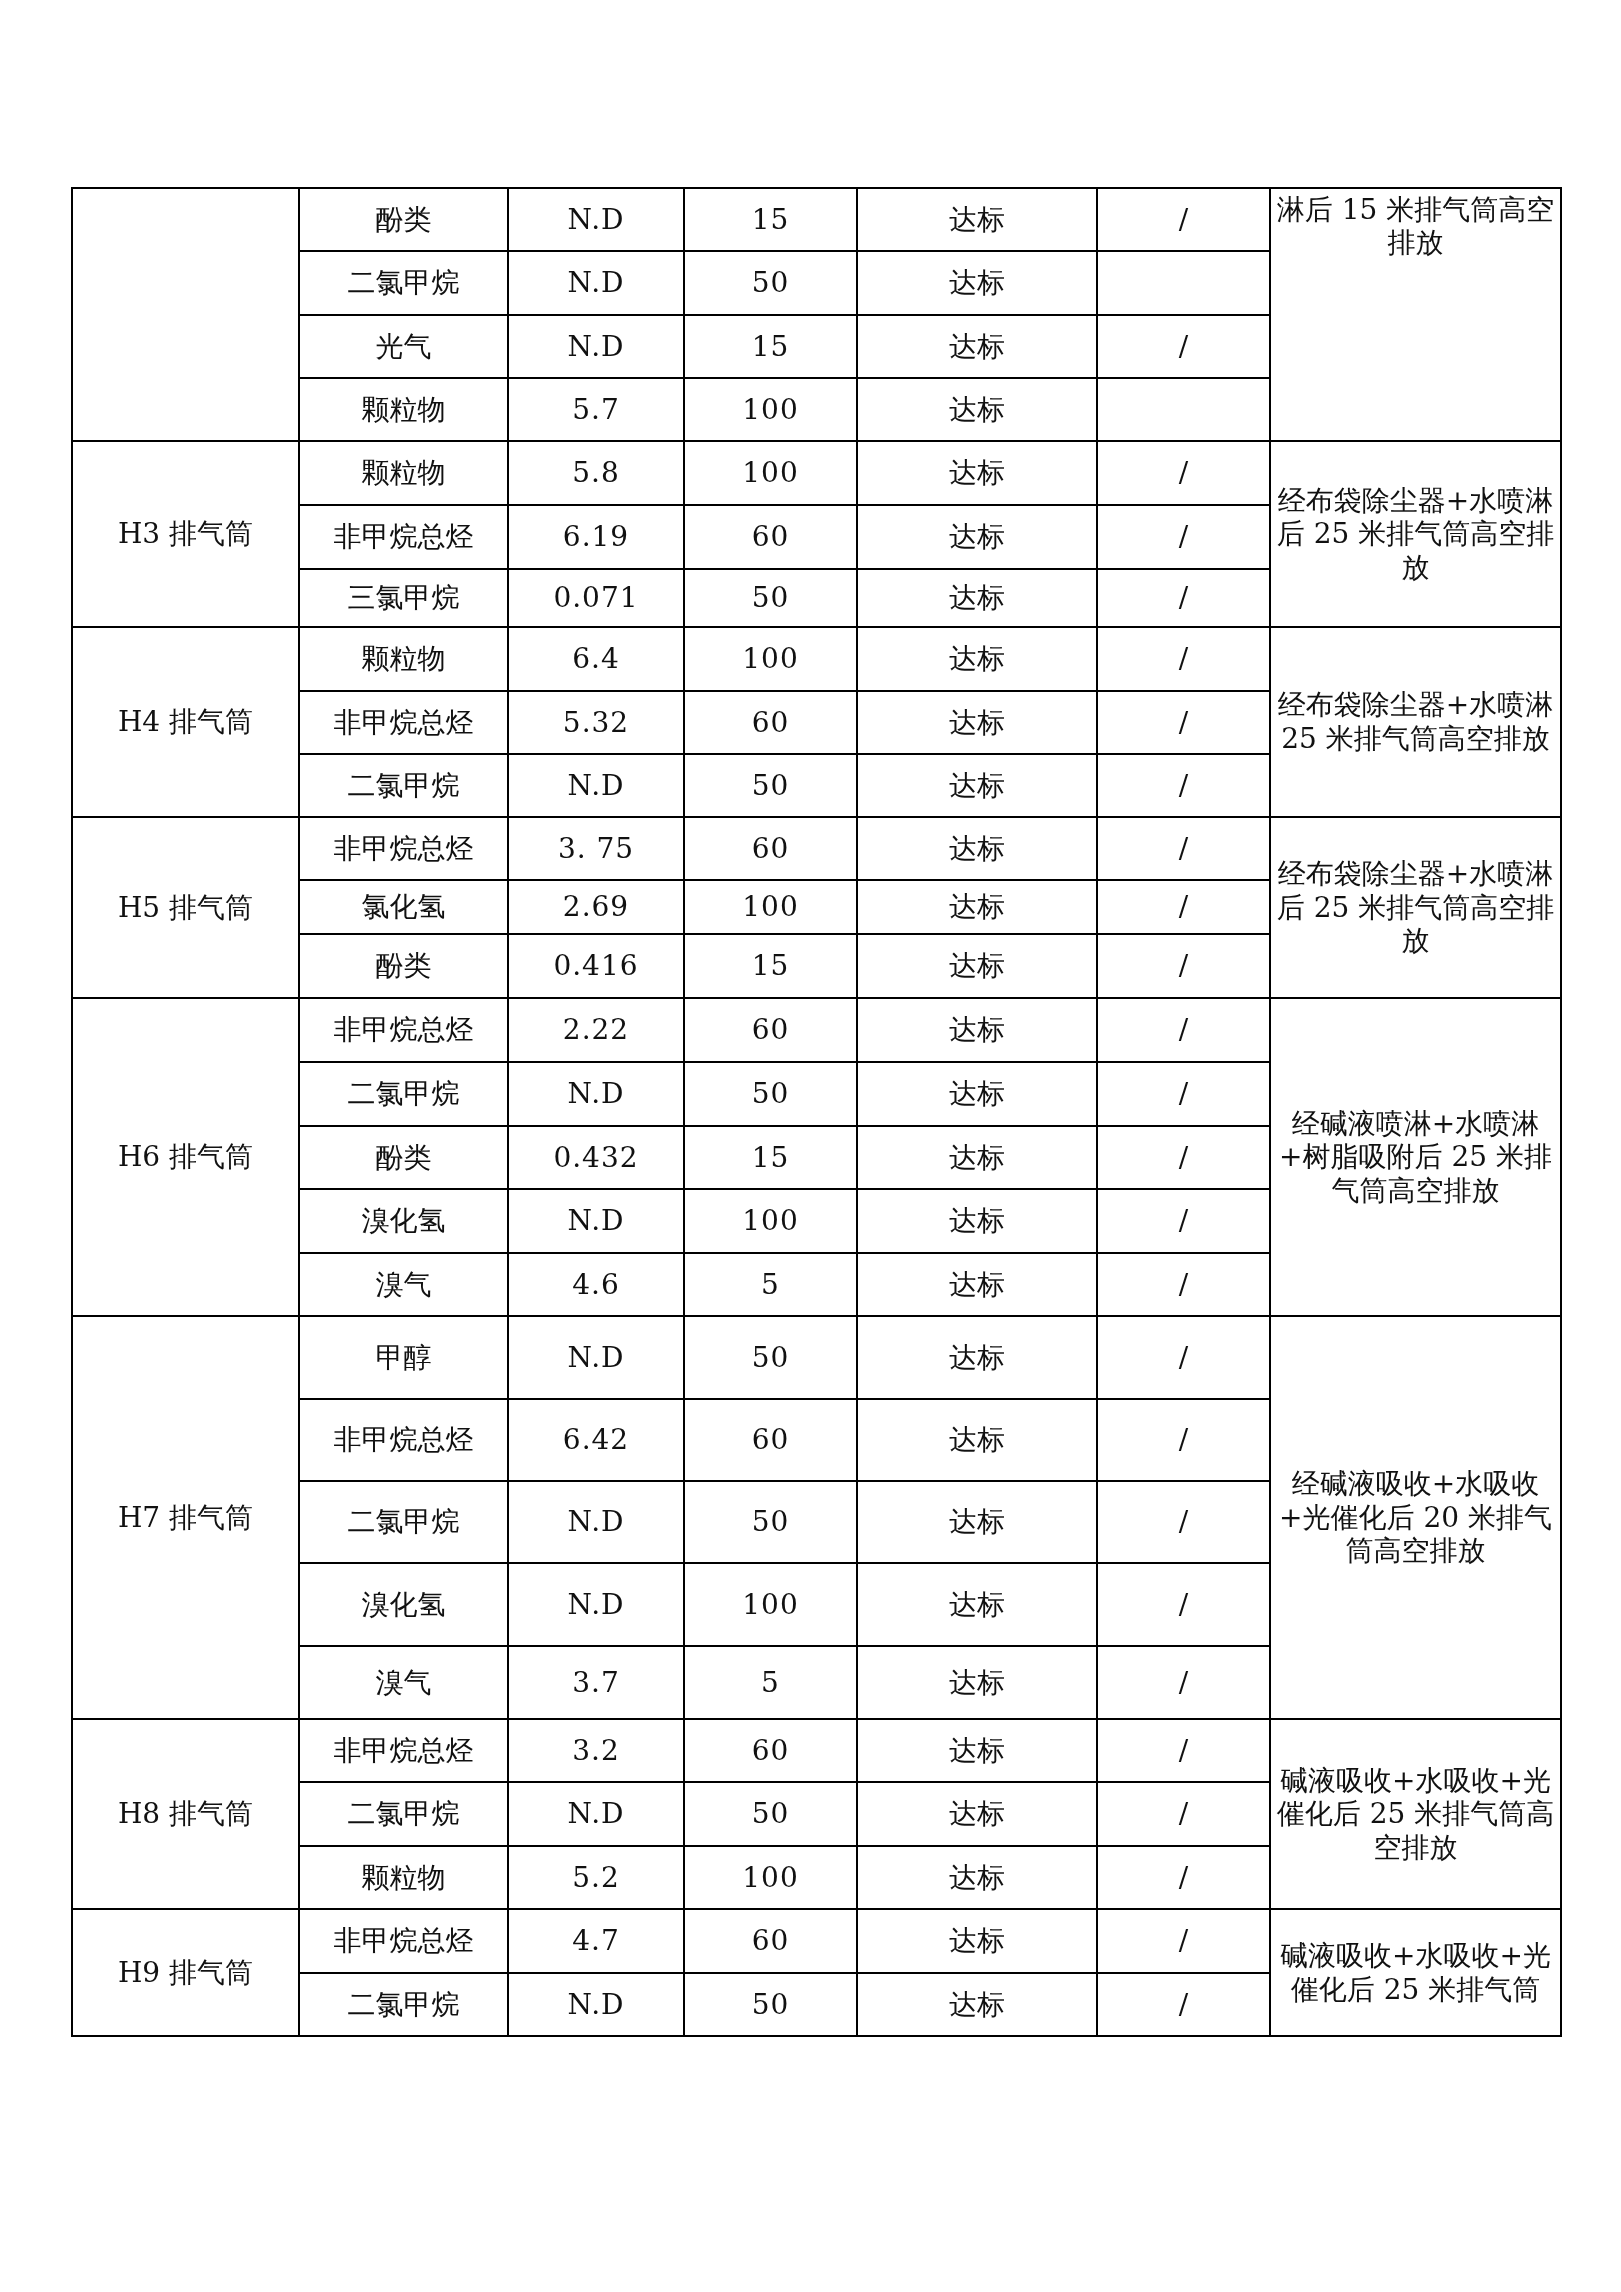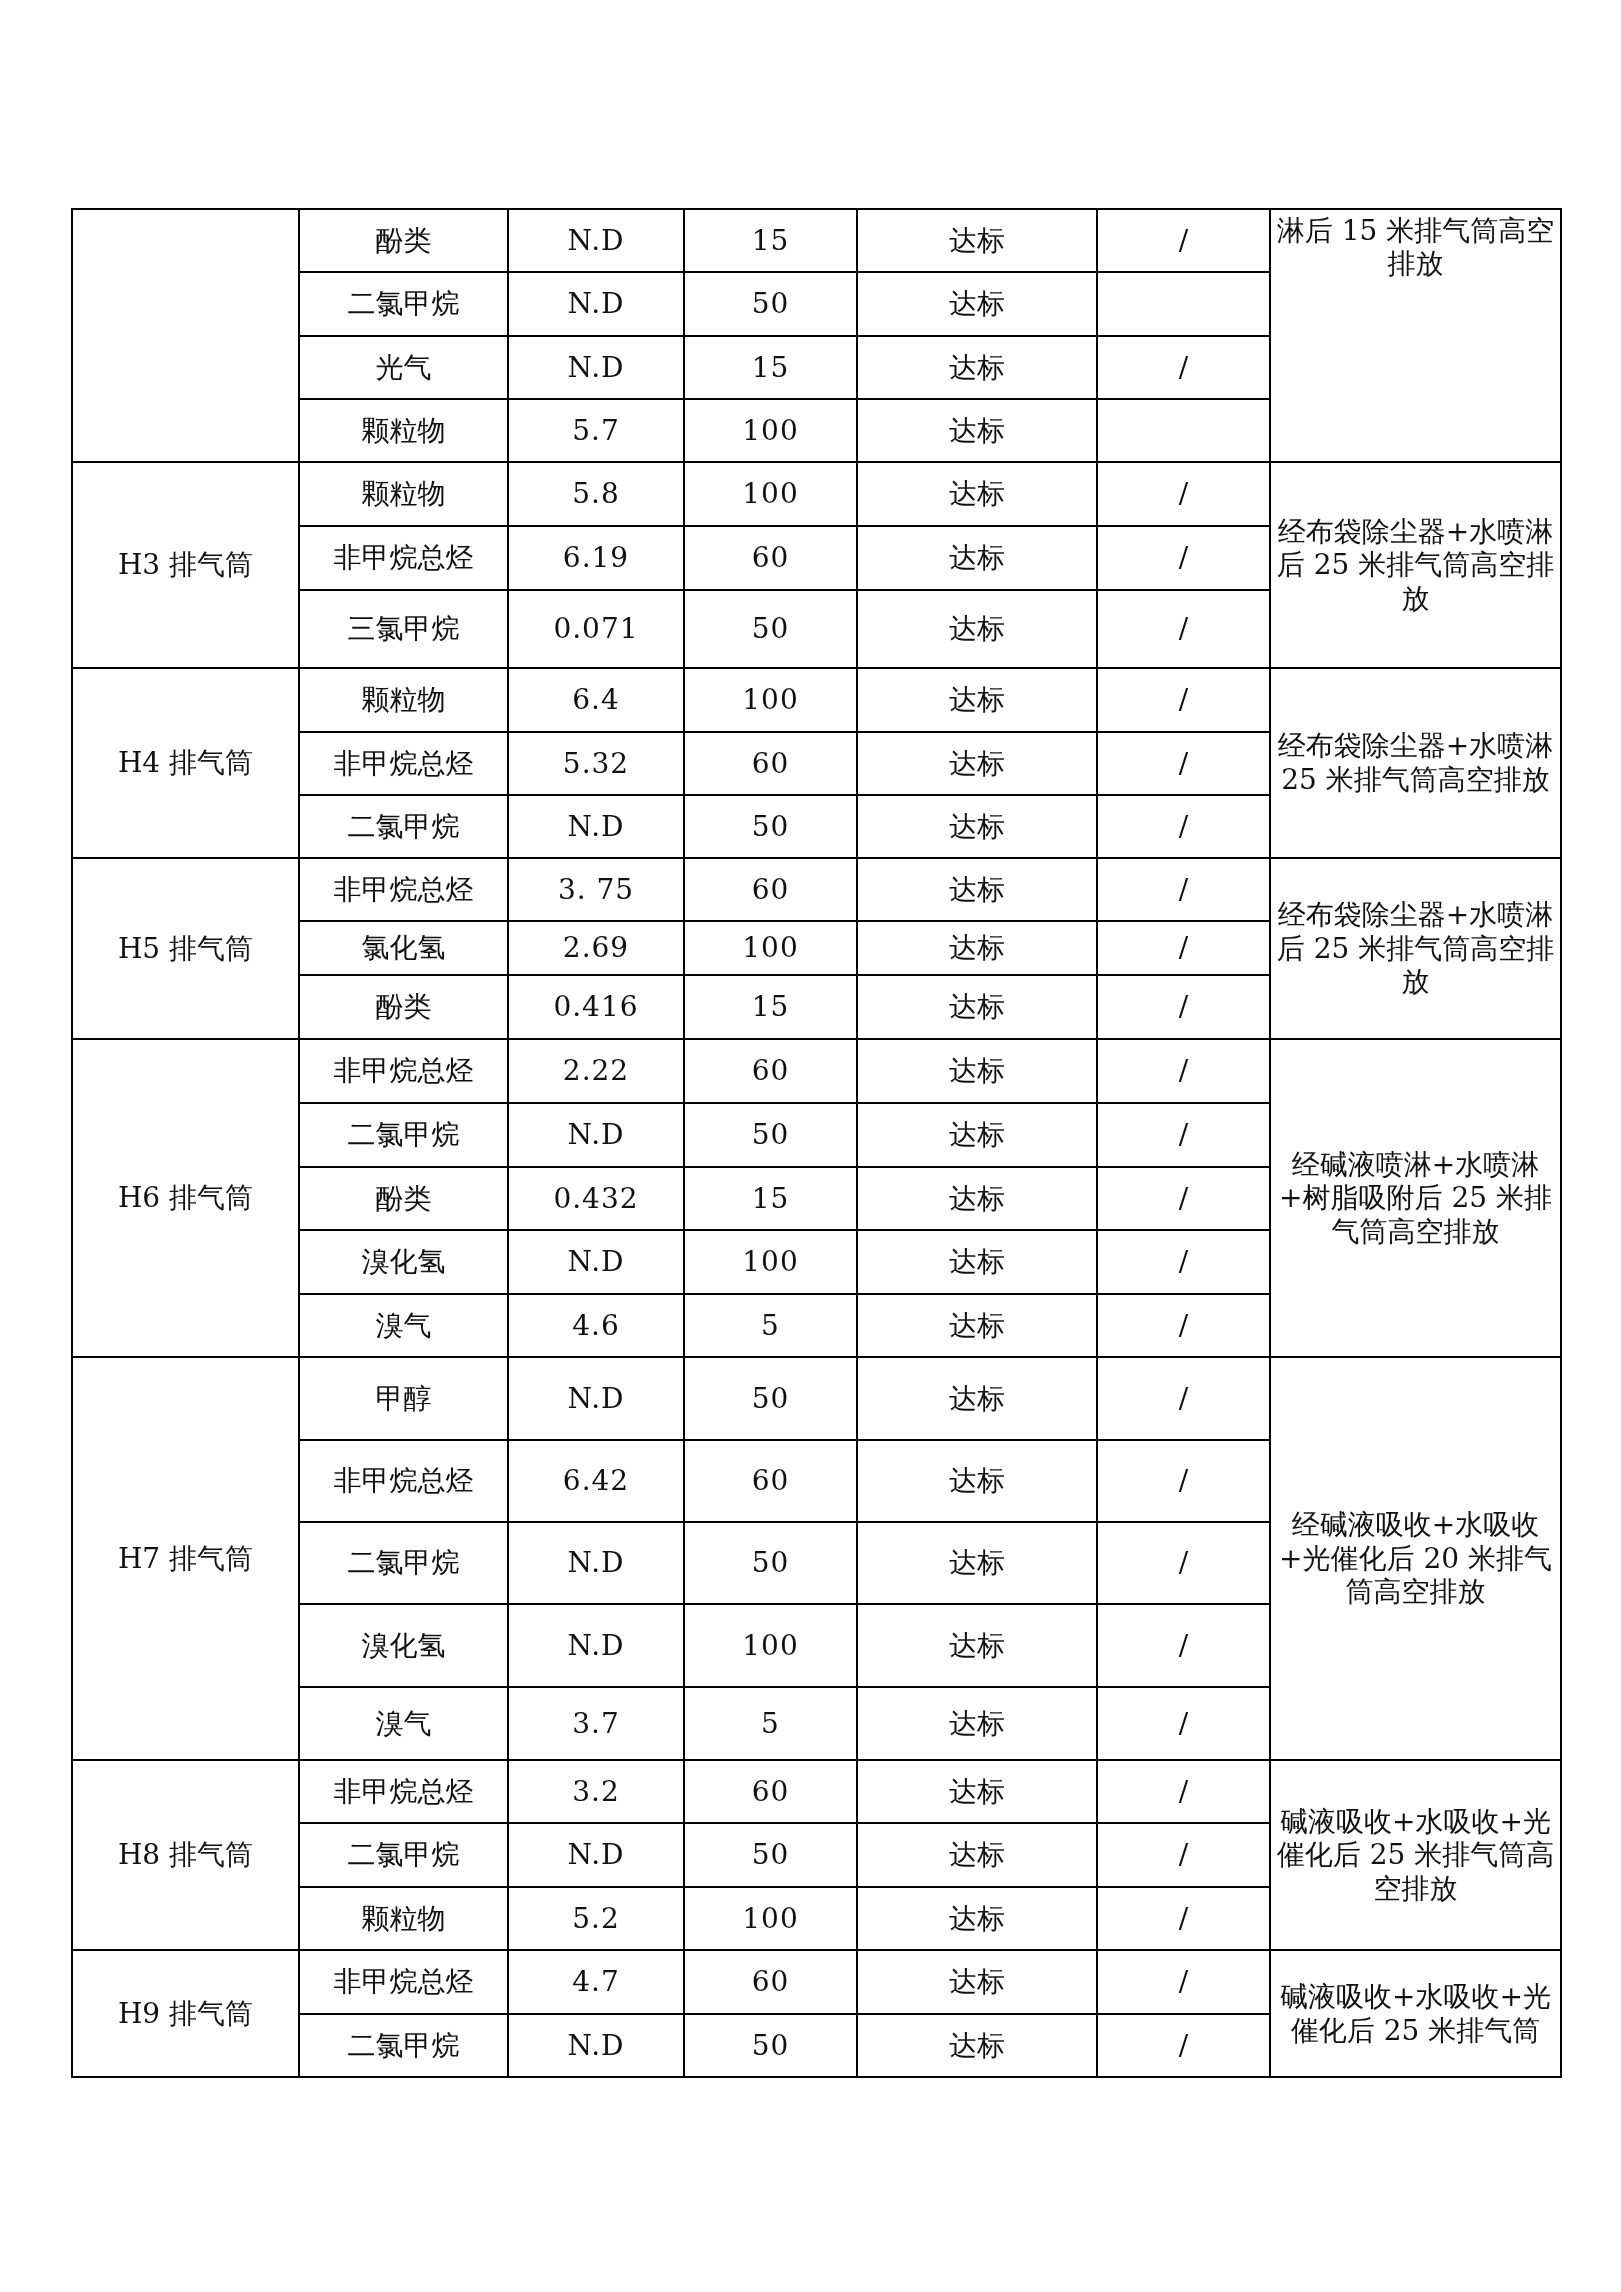--- a/index.html
+++ b/index.html
@@ -1,19 +1,19 @@
 <!DOCTYPE html>
 <html><head>
 <meta charset="utf-8">
 <style>
   html, body { margin: 0; padding: 0; background: #ffffff; }
   body { width: 1621px; height: 2293px; position: relative; overflow: hidden;
          font-family: "DejaVu Serif", "Liberation Serif", serif; color: #111; }
   table.emissions {
-    position: absolute; left: 71px; top: 208px;
+    position: absolute; left: 71px; top: 187px;
     border-collapse: collapse; table-layout: fixed;
     width: 1489px;
     border: 2.9px solid #000;
   }
   table.emissions td {
     border: 2px solid #000;
     text-align: center; vertical-align: middle;
     font-size: 28px; padding: 0; line-height: 1.2;
   }
   td.remark { font-size: 26.5px; line-height: 43px; padding: 0 15.7px; }
@@ -74,21 +74,21 @@
         <td>/</td>
         <td rowspan="3" class="remark">经布袋除尘器+水喷淋后 25 米排气筒高空排放</td>
       </tr>
       <tr style="height: 64px;">
         <td>非甲烷总烃</td>
         <td class="num">6.19</td>
         <td class="num">60</td>
         <td>达标</td>
         <td>/</td>
       </tr>
-      <tr style="height: 78px;">
+      <tr style="height: 58px;">
         <td>三氯甲烷</td>
         <td class="num">0.071</td>
         <td class="num">50</td>
         <td>达标</td>
         <td>/</td>
       </tr>
       <tr class="grp-start" style="height: 64px;">
         <td rowspan="3">H4 排气筒</td>
         <td>颗粒物</td>
         <td class="num">6.4</td>

